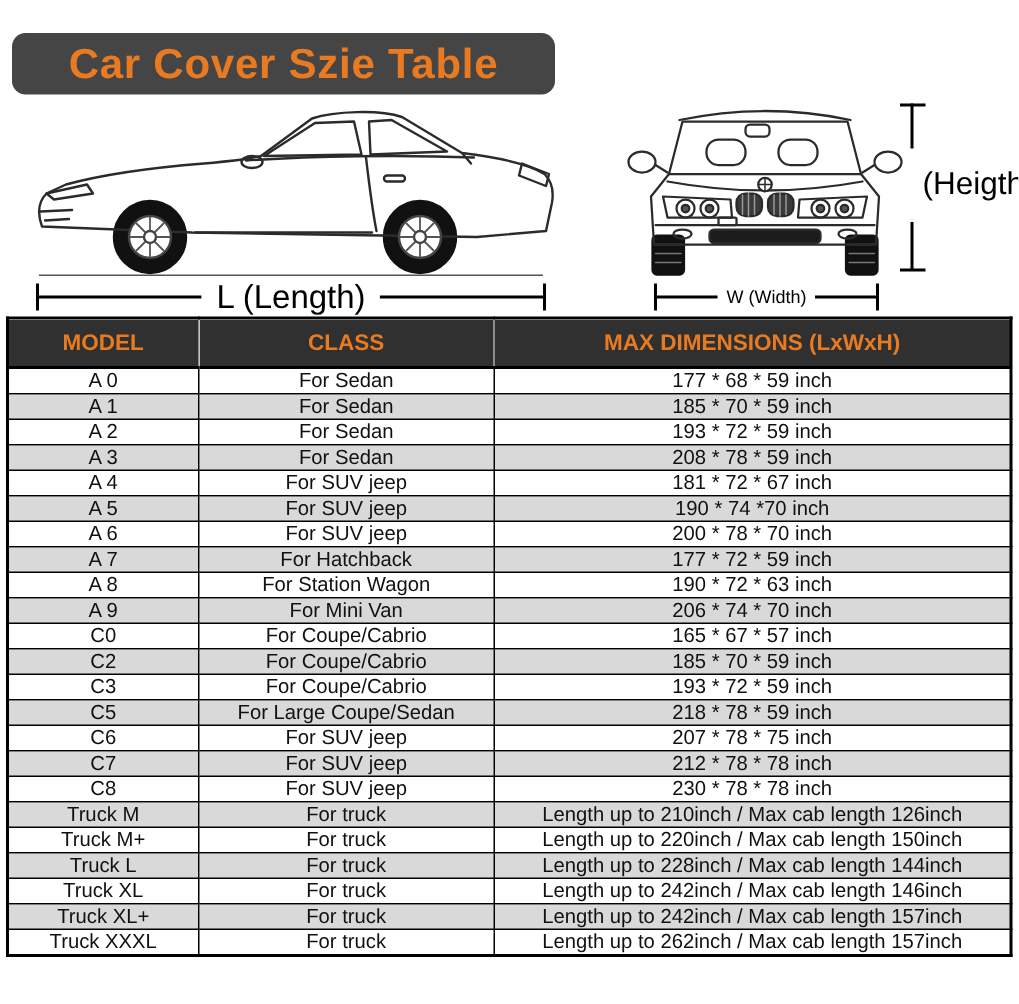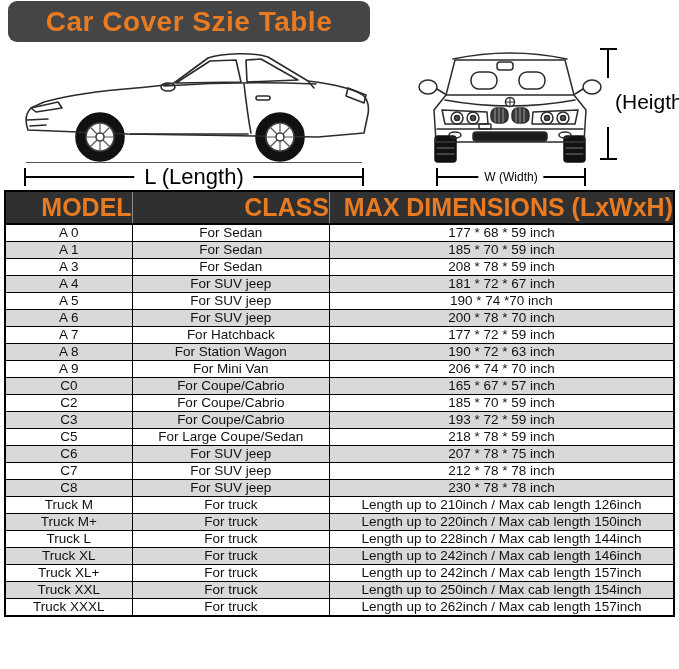--- a/index.html
+++ b/index.html
@@ -1,18 +1,19 @@
 <!DOCTYPE html>
 <html><head>
 <meta charset="utf-8">
 <style>
   html,body{margin:0;padding:0;background:#fff;}
   .stage{
     position:relative;width:679px;height:627px;overflow:hidden;background:#fff;
     font-family:"Liberation Sans", sans-serif;
+    margin-top:21px;
   }
   
   .title-banner{
     position:absolute;left:8px;top:1px;width:362px;height:41px;
     background:#454545;border-radius:9px;
     display:flex;align-items:center;justify-content:center;
   }
   .title-banner span{
     color:#e87b22;font-size:28px;font-weight:bold;letter-spacing:.5px;white-space:nowrap;
   }
@@ -35,22 +36,22 @@
   .hdim-tick{position:absolute;left:600px;width:17px;height:2px;background:#000;}
   .hdim-seg{position:absolute;left:607px;width:2px;background:#000;}
   .height-label{position:absolute;left:615px;top:90px;font-size:21px;color:#000;white-space:nowrap;}
   
   table.size-table{
     position:absolute;left:4px;top:190px;width:671px;
     border-collapse:collapse;table-layout:fixed;
     border:2px solid #000;
   }
   .size-table th{
-    background:#303030;color:#e87b22;font-size:25px;font-weight:bold;
-    height:31px;text-align:right;padding:0;border-bottom:2px solid #000;
+    background:#303030;color:#e87b22;font-size:15px;font-weight:bold;
+    height:31px;text-align:center;padding:0;border-bottom:2px solid #000;
     border-left:1px solid #8a8a8a;white-space:nowrap;overflow:hidden;
   }
   .size-table th:first-child{border-left:none;}
   .size-table td{
     border:1px solid #000;height:16px;padding:0;
     font-size:13.5px;color:#111;text-align:center;vertical-align:middle;
     white-space:nowrap;overflow:hidden;line-height:1;
   }
   .size-table tbody tr:nth-child(even) td{background:#d9d9d9;}
   .size-table tbody tr:nth-child(odd) td{background:#ffffff;}
@@ -205,20 +206,25 @@
           <td>A 0</td>
           <td>For Sedan</td>
           <td>177 * 68 * 59 inch</td>
         </tr>
         <tr>
           <td>A 1</td>
           <td>For Sedan</td>
           <td>185 * 70 * 59 inch</td>
         </tr>
         <tr>
+          <td>A 2</td>
+          <td>For Sedan</td>
+          <td>193 * 72 * 59 inch</td>
+        </tr>
+        <tr>
           <td>A 3</td>
           <td>For Sedan</td>
           <td>208 * 78 * 59 inch</td>
         </tr>
         <tr>
           <td>A 4</td>
           <td>For SUV jeep</td>
           <td>181 * 72 * 67 inch</td>
         </tr>
         <tr>
@@ -300,25 +306,20 @@
           <td>Truck XL</td>
           <td>For truck</td>
           <td>Length up to 242inch / Max cab length 146inch</td>
         </tr>
         <tr>
           <td>Truck XL+</td>
           <td>For truck</td>
           <td>Length up to 242inch / Max cab length 157inch</td>
         </tr>
         <tr>
-          <td>Truck XXL</td>
-          <td>For truck</td>
-          <td>Length up to 250inch / Max cab length 154inch</td>
-        </tr>
-        <tr>
           <td>Truck XXXL</td>
           <td>For truck</td>
           <td>Length up to 262inch / Max cab length 157inch</td>
         </tr>
       </tbody>
   </table>
 
 </div>
 
 </body></html>

